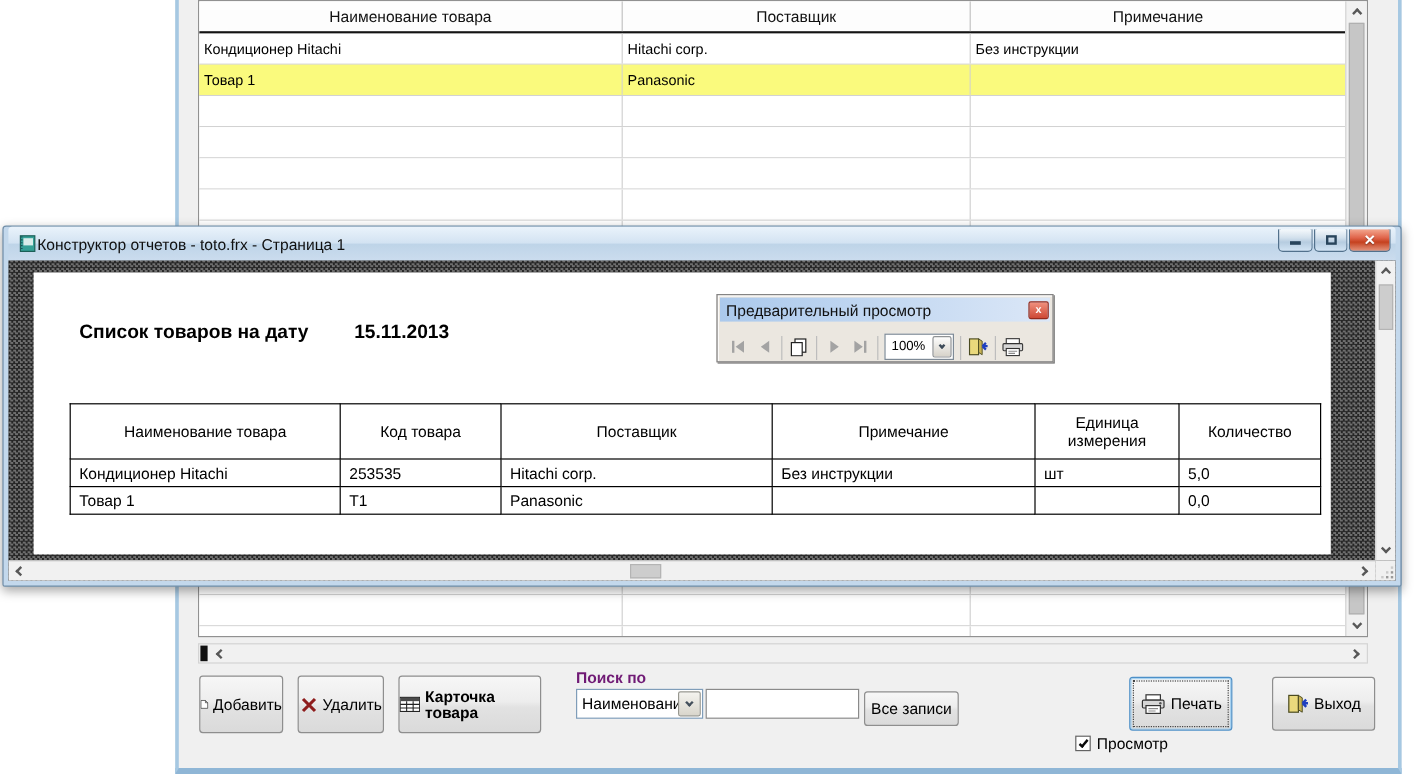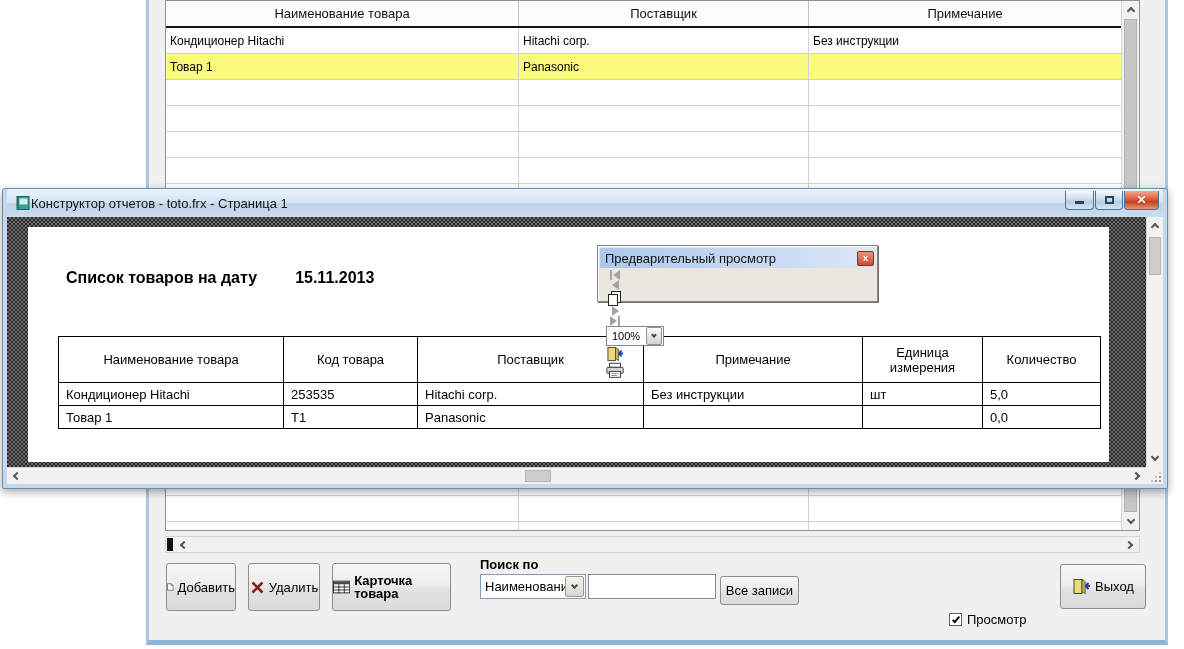--- a/index.html
+++ b/index.html
@@ -46,30 +46,30 @@
   .btn .lbl { line-height:13px; }
   .btn-add { left:17px; top:590px; width:70px; height:48px; }
   .btn-del { left:99px; top:590px; width:72px; height:48px; }
   .btn-card { left:183px; top:590px; width:119px; height:48px; }
   .btn-card .lbl { font-weight:bold; }
   .btn-all { left:571px; top:603px; width:79px; height:29px; flex-direction:row; }
   .btn-print { left:792px; top:591px; width:86px; height:45px;
     border:1px solid #4d90c8; box-shadow:0 0 0 1px #a8d2f0 inset; outline:1px dotted #444; outline-offset:-4px; }
   .btn-exit { left:911px; top:591px; width:86px; height:45px; }
 
-  .search-label { left:331px; top:584px; font-size:13px; font-weight:bold; color:#000000; }
+  .search-label { left:331px; top:584px; font-size:13px; font-weight:bold; color:#701a75; }
   .combo { left:331px; top:601px; width:106px; height:25px; background:#fff; border:1px solid #7f9db9;
     display:flex; align-items:center; }
   .combo .val { flex:1; font-size:13px; padding-left:4px; white-space:nowrap; overflow:hidden; }
   .combo .drop { width:19px; height:21px; margin-right:1px; border:1px solid #97978f; border-radius:2px;
     background:linear-gradient(#f4f3ef,#d9d6cc); display:flex; align-items:center; justify-content:center; }
   .combo .drop .chev { width:5px; height:5px; border-color:#44505c; }
   .search-input { left:439px; top:601px; width:128px; height:25px; border:1px solid #8a8a8a; font-size:13px; padding:0 4px;
     font-family:"Liberation Sans",sans-serif; }
-  .cb-row { left:800px; top:639px; display:flex; align-items:center; gap:5px;text-align:center; }
+  .cb-row { left:747px; top:639px; display:flex; align-items:center; gap:5px;text-align:center; }
   .cb-box { width:13px; height:13px; background:#fff; border:1px solid #636363; display:flex; align-items:center; justify-content:center; }
   .checkmark { width:8px; height:4px; border-left:2px solid #0a0a0a; border-bottom:2px solid #0a0a0a; transform:rotate(-50deg); margin-bottom:2px; }
   .cb-lbl { font-size:13px; }
 
   
   .rpt-window { position:absolute; left:2px; top:188px; width:1166px; height:301px;
     background:#c3d8ec; border:1px solid #6f8da8; border-radius:3px 3px 2px 2px;
     padding:0 4px 4px; box-shadow:0 3px 9px rgba(0,0,0,.35); }
   .rpt-title { height:28px; display:flex; align-items:center;
     background:linear-gradient(#eaf3fb,#d3e3f2 48%,#bed4e8 52%,#cbdcee); border-radius:3px 3px 0 0; }
@@ -99,21 +99,21 @@
   .rpt-table td { height:23px; padding-left:7px; text-align:left; }
 
   
   .pv-bar { position:absolute; left:590px; top:28px; width:281px; height:57px; background:#ebe7e0;
     border:1px solid #848484; box-shadow:1px 1px 0 rgba(40,40,40,.65), inset 1px 1px 0 #fff; }
   .pv-title { height:20px; margin:2px; background:linear-gradient(to right,#abc9ec,#dbe7f7);
     display:flex; align-items:center; font-size:13px; color:#101010; padding-left:5px; }
   .pv-close { margin-left:auto; margin-right:1px; width:17px; height:15px; border:1px solid #93291c; border-radius:2px;
     background:linear-gradient(#f0907e,#ce4936); color:#fff; font-size:9px; font-weight:bold;
     display:flex; align-items:center; justify-content:center; }
-  .pv-row { height:30px; display:flex; align-items:flex-start; padding:0 6px;flex-direction:column; }
+  .pv-row { height:30px; display:flex; align-items:flex-end; padding:0 6px; }
   .pv-btn { width:22px; height:22px; display:flex; align-items:center; justify-content:center; gap:1px; }
   .pv-sep { width:1px; height:20px; background:#bdbdbd; margin:0 3px; }
   .tri { width:0; height:0; border-top:5px solid transparent; border-bottom:5px solid transparent; }
   .tri.l { border-right:7px solid #a3a3a3; } .tri.r { border-left:7px solid #a3a3a3; }
   .nav-bar { width:2px; height:10px; background:#a3a3a3; }
   .pv-combo { width:58px; height:22px; border:1px solid #7e8a96; background:#fff; display:flex; align-items:center; margin:0 2px; }
   .pv-combo .val { flex:1; font-size:11px; padding-left:5px; }
   .pv-combo .drop { width:16px; height:18px; margin-right:1px; border:1px solid #8f9294; border-radius:2px;
     background:linear-gradient(#fdfdfd,#d6d2c9); display:flex; align-items:center; justify-content:center; }
   .pv-combo .drop .chev { width:4px; height:4px; border-width:2px; border-color:#3c4a58; }
@@ -314,20 +314,30 @@
           <span class="chev down"></span>
         </span>
     </div>
 
     <input class="search-input" value="" style="">
 
     <div class="btn btn-all">
       <span class="lbl">Все записи</span>
     </div>
 
+    <div class="btn btn-print">
+      <svg width="22" height="18" viewBox="0 0 22 18">
+          <rect x="5" y="1" width="12" height="4.5" fill="#fff" stroke="#333"></rect>
+          <rect x="2" y="5.5" width="18" height="6.5" rx="1" fill="#d6d6d6" stroke="#333"></rect>
+          <rect x="5" y="10" width="12" height="6.5" fill="#fff" stroke="#333"></rect>
+          <path d="M7 12.5 h8 M7 14.5 h6" stroke="#8a8a8a"></path>
+          <circle cx="17" cy="8" r="1" fill="#555"></circle>
+        </svg>
+      <span class="lbl">Печать</span>
+    </div>
 
     <div class="btn btn-exit">
       <svg width="19" height="17" viewBox="0 0 19 17">
           <rect x="2" y="1.5" width="8" height="14" fill="#ead97c" stroke="#4a4a20"></rect>
           <path d="M10 1.5 l3.2 2 v12 l-3.2 -2 z" fill="#c9b455" stroke="#4a4a20" stroke-width="0.8"></path>
           <path d="M18 8 h-4.5 M13.5 8 l3 -3 M13.5 8 l3 3" stroke="#1f3fbf" stroke-width="2" fill="none"></path>
         </svg>
       <span class="lbl">Выход</span>
     </div>
 

